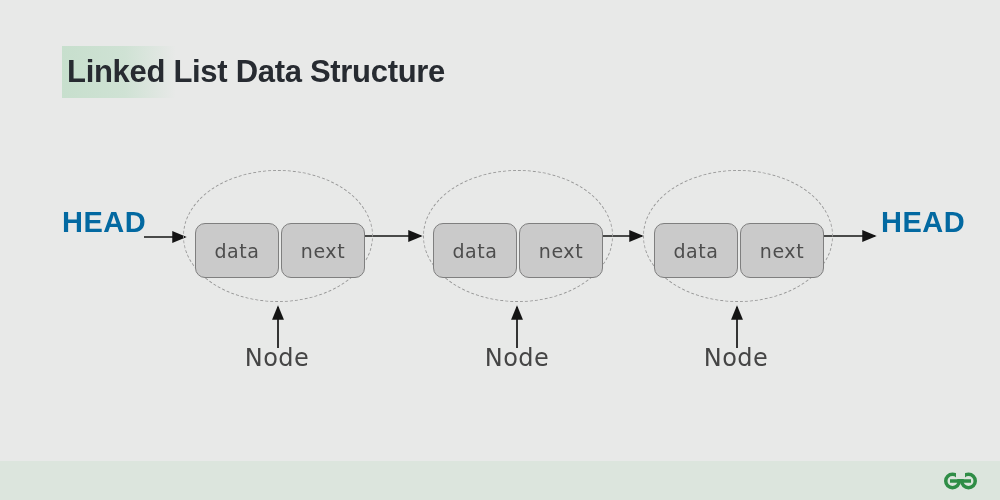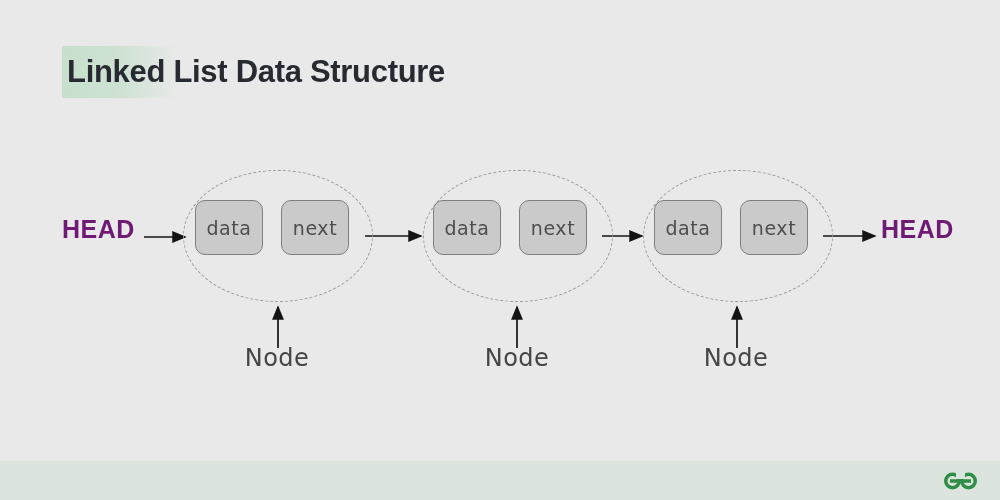--- a/index.html
+++ b/index.html
@@ -19,32 +19,32 @@
     line-height:44px; white-space:nowrap;
   }
   
   .arrow-layer { position:absolute; left:0; top:0; width:1000px; height:500px; }
   .node-ellipse {
     position:absolute; width:190px; height:132px; box-sizing:border-box;
     border:1.5px dashed #9b9b9b; border-radius:50%; top:170px;
   }
   .e1 { left:183px; } .e2 { left:423px; } .e3 { left:643px; }
   .cell {
-    position:absolute; top:200px; width:68px; height:55px; box-sizing:border-box;
+    position:absolute; top:223px; width:84px; height:55px; box-sizing:border-box;
     background:#cacaca; border:1.5px solid #7f7f7f; border-radius:10px;
     display:flex; align-items:center; justify-content:center;
     font-family:"DejaVu Sans", sans-serif; font-size:19px; color:#4d4d4d;
     letter-spacing:0.6px;
   }
   .c1d { left:195px; } .c1n { left:281px; }
   .c2d { left:433px; } .c2n { left:519px; }
   .c3d { left:654px; } .c3n { left:740px; }
   .end-label {
-    position:absolute; top:215px; font-size:25px; font-weight:bold;
-    color:#701a75; letter-spacing:0.5px; line-height:28px; white-space:nowrap;
+    position:absolute; top:208px; font-size:29px; font-weight:bold;
+    color:#0369a1; letter-spacing:0.5px; line-height:28px; white-space:nowrap;
   }
   .head-label { left:62px; }
   .null-label { left:881px; }
   .node-caption {
     position:absolute; top:344px; width:100px; text-align:center;
     font-family:"DejaVu Sans", sans-serif; font-size:24px; color:#454545;
     letter-spacing:0.5px;
   }
   .cap1 { left:227px; } .cap2 { left:467px; } .cap3 { left:686px; }
   

